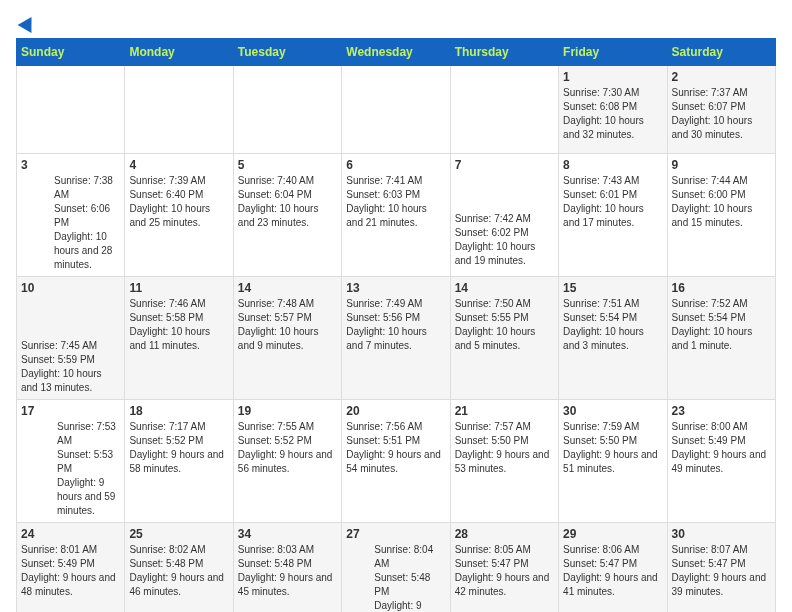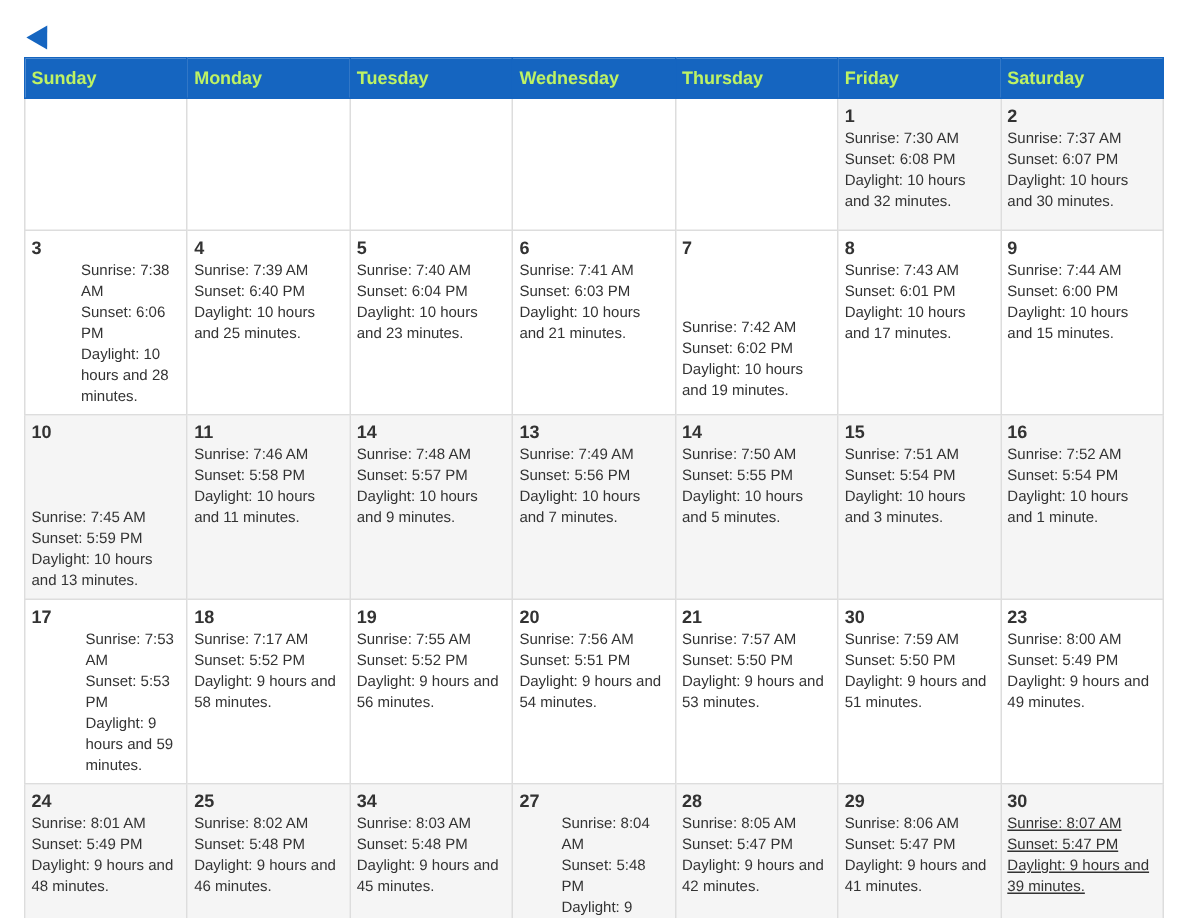--- a/index.html
+++ b/index.html
@@ -284,19 +284,19 @@
 Daylight: 9 hours and 42 minutes.</div>
         </td>
         <td>
           <div class="day-num">29</div>
           <div class="day-info" style="white-space: pre-line;">Sunrise: 8:06 AM
 Sunset: 5:47 PM
 Daylight: 9 hours and 41 minutes.</div>
         </td>
         <td>
           <div class="day-num">30</div>
-          <div class="day-info" style="white-space: pre-line; text-decoration: underline;">Sunrise: 8:07 AM
+          <div class="day-info" style="white-space: pre-line;">Sunrise: 8:07 AM
 Sunset: 5:47 PM
 Daylight: 9 hours and 39 minutes.</div>
         </td>
       </tr>
     </tbody>
 </table>
 
 </body></html>

